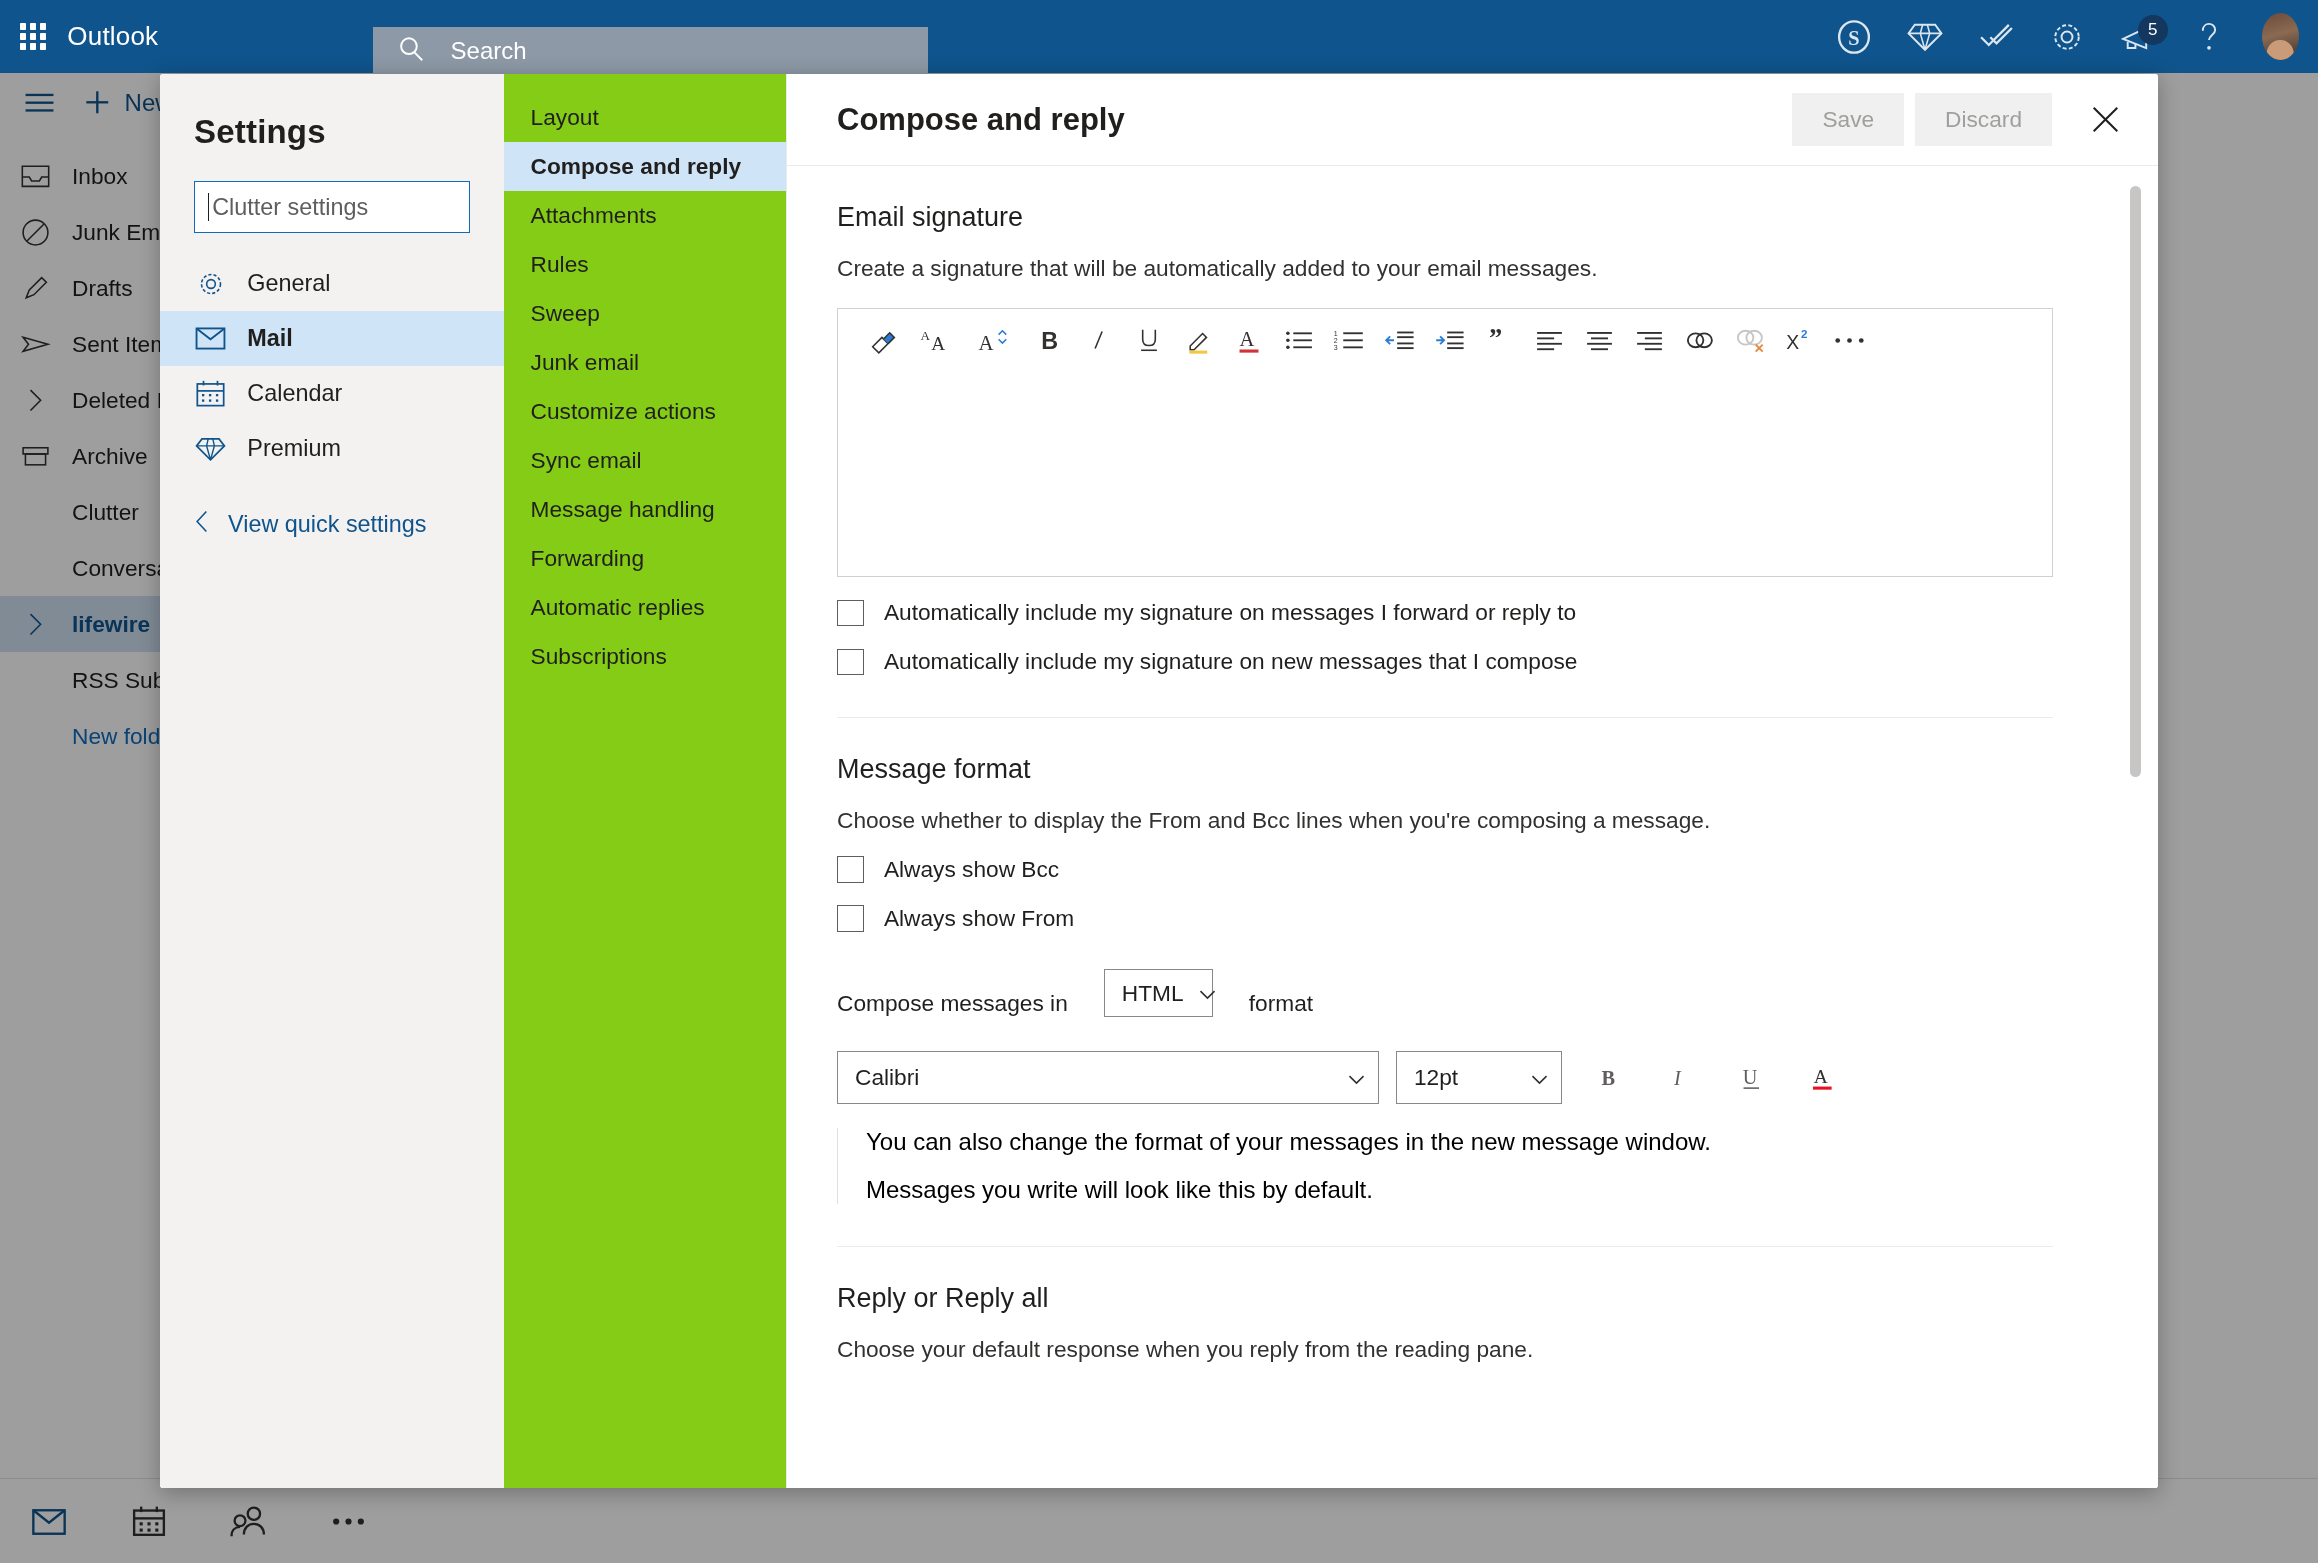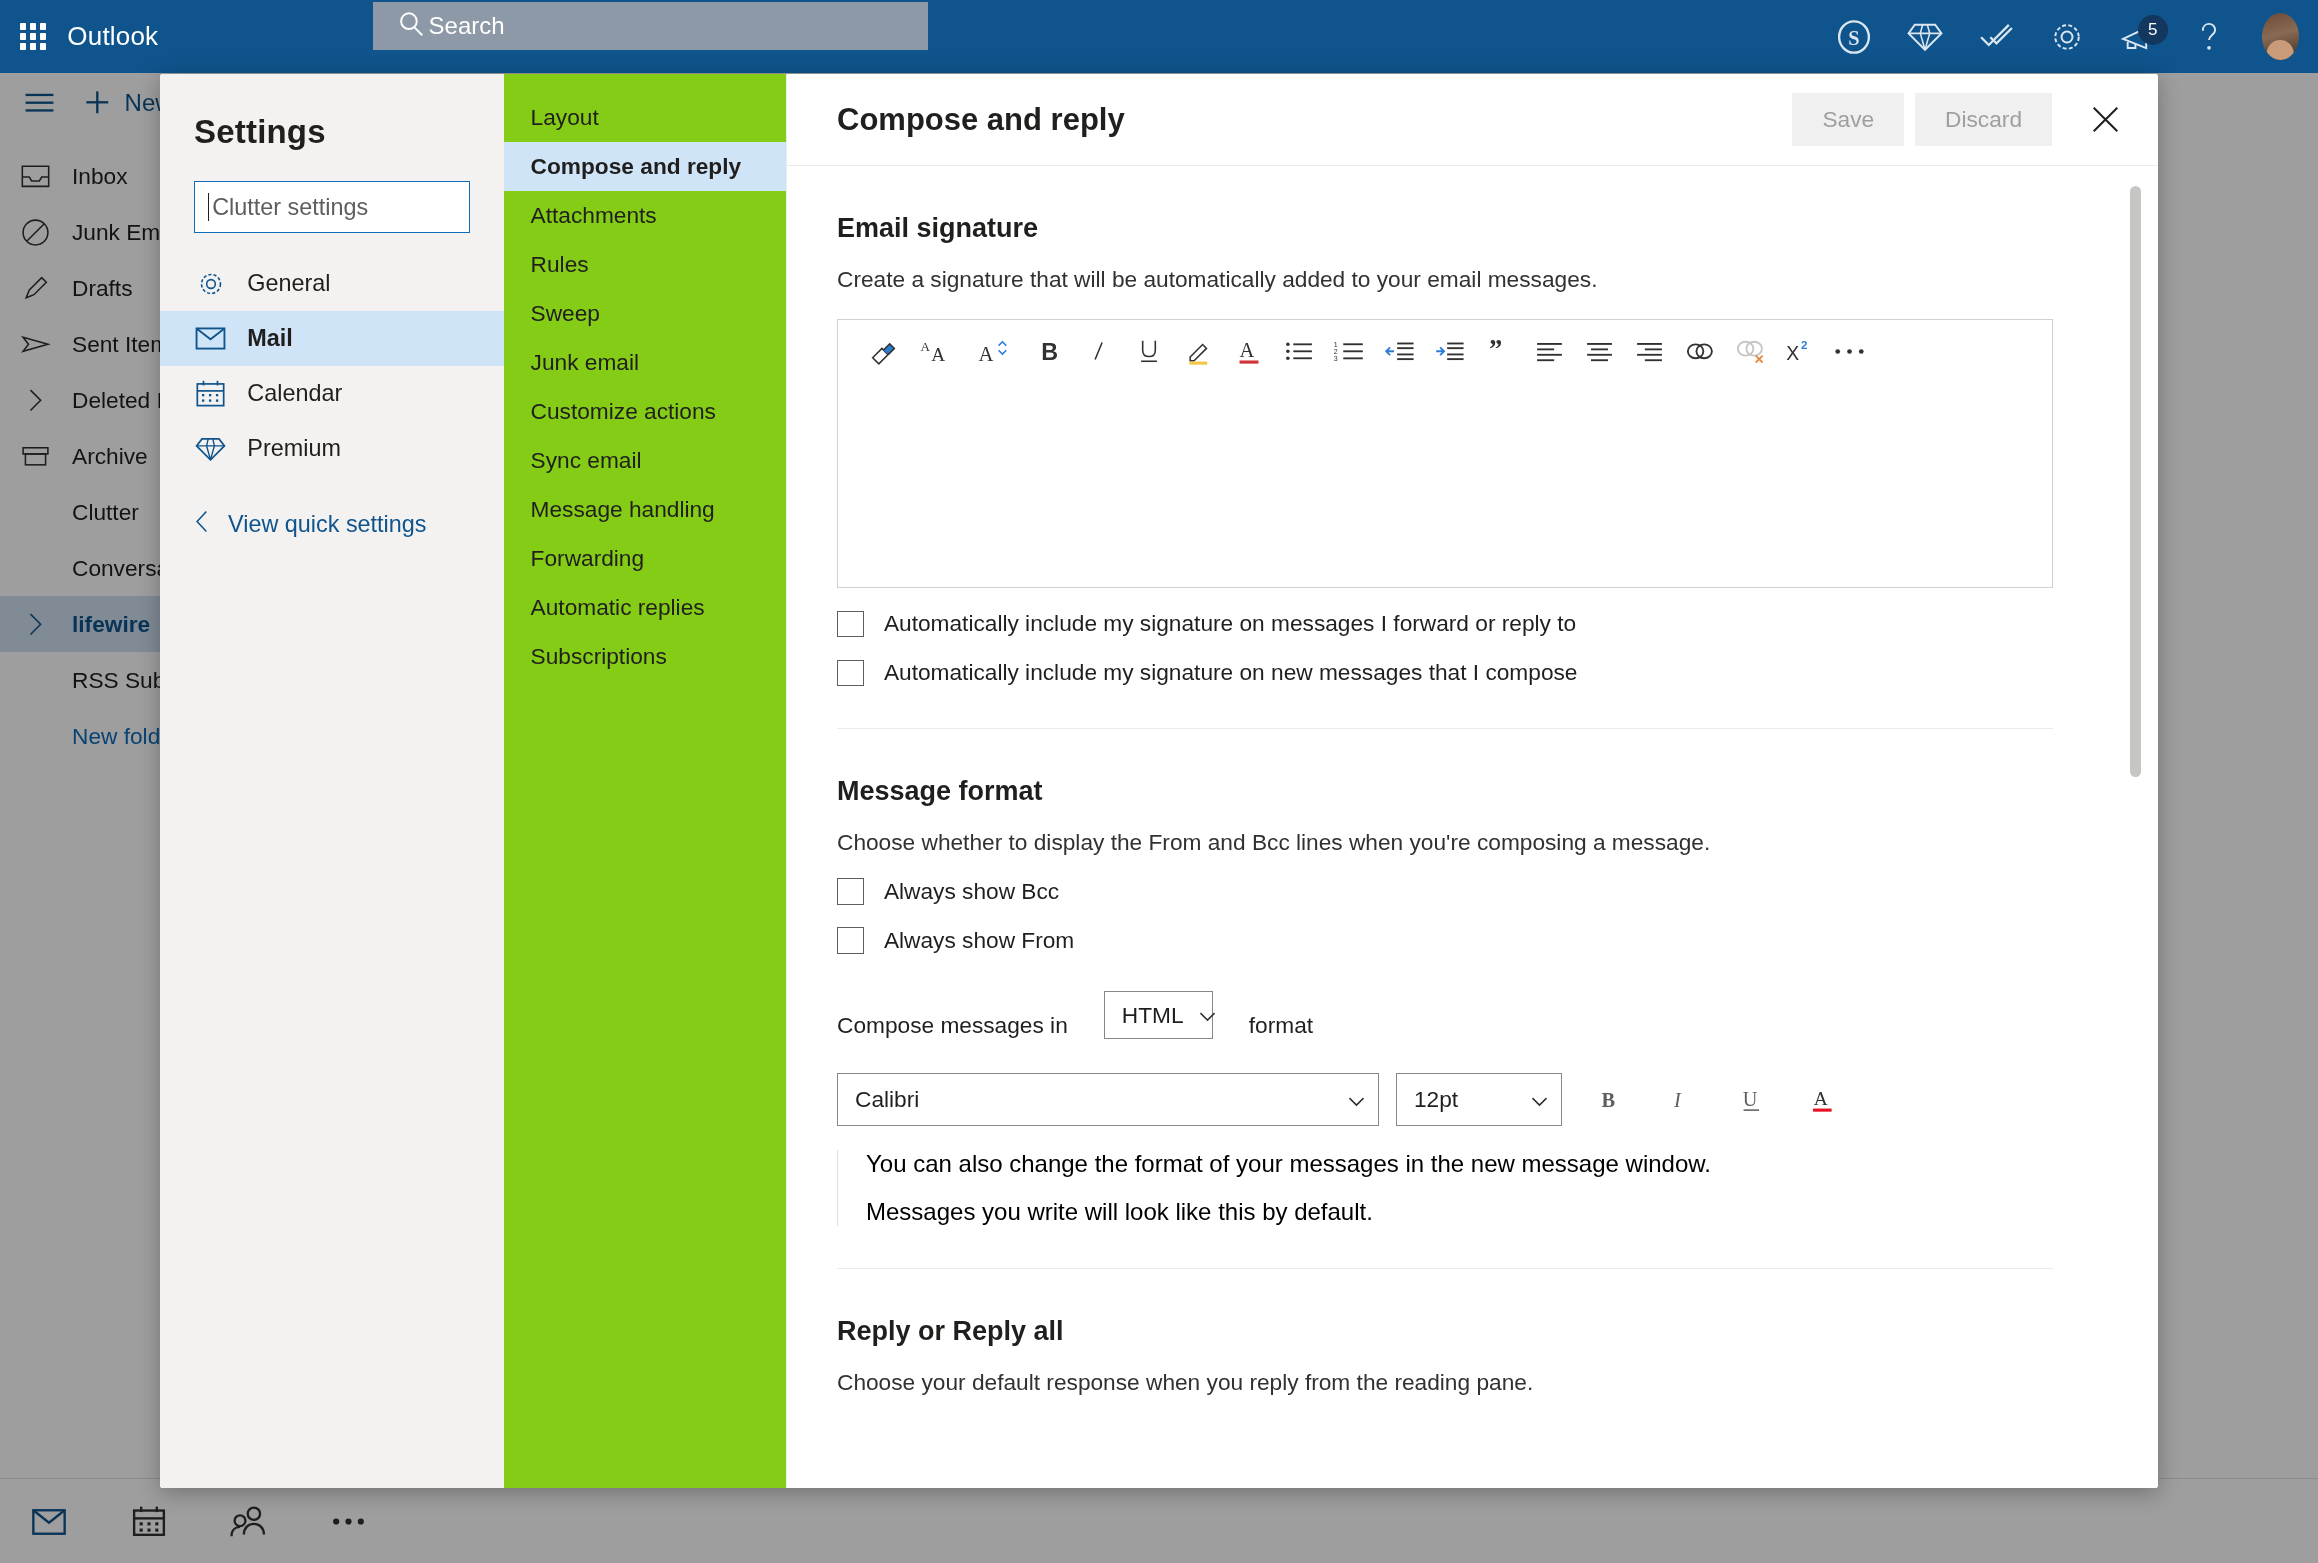--- a/index.html
+++ b/index.html
@@ -19,22 +19,22 @@
     background: #0f548c; display: flex; align-items: center;
   }
   .waffle {
     width: 28px; height: 28px; margin-left: 19px; margin-right: 20.3px;
     display: grid; grid-template-columns: repeat(3, 6.2px); grid-template-rows: repeat(3, 6.2px);
     gap: 3.9px; align-content: center; justify-content: center;
   }
   .waffle i { display: block; width: 6.2px; height: 6.2px; background: #ffffff; border-radius: 0.8px; }
   .brand { color: #ffffff; font-size: 26px; letter-spacing: 0.2px; }
   .searchbox {
-    position: absolute; left: 373px; top: 2px; width: 555px; height: 48px;
-    background: #8d99a6; display: flex; align-items: center; padding-left: 25px; gap: 4px;
+    position: absolute; left: 373px; top: 27px; width: 555px; height: 48px;
+    background: #8d99a6; display: flex; align-items: center; padding-left: 25px; gap: 26px;
   }
   .searchbox .ph { color: #ffffff; font-size: 24px; }
   .topicons { position: absolute; right: 20.3px; top: 0; height: 73px; display: flex; align-items: center; gap: 34px; }
   .topicon { width: 37px; height: 37px; position: relative; display: flex; align-items: center; justify-content: center; cursor: pointer; }
   .topicon svg { display: block; }
   .badge {
     position: absolute; right: -11px; top: -3.1px; width: 30px; height: 30px; border-radius: 50%;
     background: #13375e; color: #fff; font-size: 17px; display: flex; align-items: center; justify-content: center;
   }
   .avatar {
@@ -101,21 +101,21 @@
   .rcol { flex: 1 1 auto; background: #fff; position: relative; display: flex; flex-direction: column; min-width: 0; }
   .rhead { height: 91px; display: flex; align-items: center; padding: 0 0 0 50px; position: relative; flex: 0 0 91px; }
   .rhead h2 { font-size: 31px; font-weight: bold; color: #201f1e; }
   .rhead-actions { margin-left: auto; display: flex; align-items: center; gap: 11px; padding-right: 28px; }
   .gbtn { background: #f0f0f0; color: #a19f9d; font-size: 22.7px; height: 53px; padding: 0 30px; border: none; cursor: default; }
   .xbtn { width: 50px; height: 50px; display:flex; align-items:center; justify-content:center; margin-left: 17px; cursor: pointer; background:none; border:none; }
   .rsep { height: 0.8px; background: #edebe9; margin: 0; }
   .rbody { flex: 1 1 auto; padding: 0 0 0 50px; position: relative; overflow: hidden; }
   .scrollbar { position: absolute; right: 17px; top: 20.3px; width: 11px; height: 591px; background: #c8c6c4; border-radius: 5.5px; }
 
-  h3.sec { font-size: 27px; font-weight: bold; color: #201f1e; margin-top: 47px; }
+  h3.sec { font-size: 27px; font-weight: normal; color: #201f1e; margin-top: 36px; }
   p.desc { font-size: 22.7px; color: #323130; margin-top: 22px; }
 
   
   .editor { margin-top: 26.6px; width: 1216px; border: 0.8px solid #d1d1d1; }
   .etool { height: 62px; display: flex; align-items: center; padding: 0 20.3px; gap: 0; }
   .ebtn { width: 50px; height: 50px; display:flex; align-items:center; justify-content:center; cursor: pointer; flex: 0 0 auto; }
   .ebtn.wide { width: 58px; }
   .earea { height: 205px; background: #fff; }
 
   .cbrow { display: flex; align-items: center; gap: 20.3px; margin-top: 22px; }

